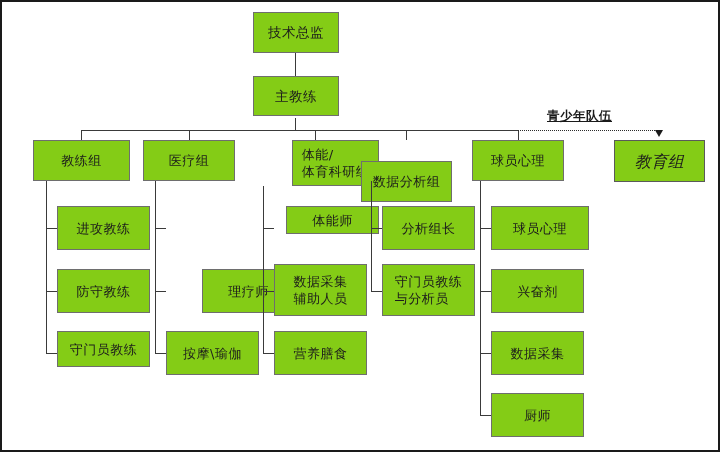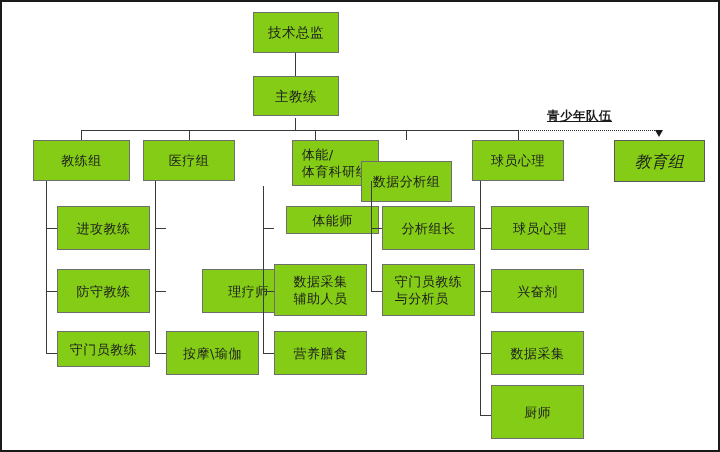--- a/index.html
+++ b/index.html
@@ -129,15 +129,15 @@
 
   <div class="node" style="left:470px; top:138px; width:92px; height:41px;">球员心理</div>
   <div class="line v" style="left:478px; top:179px; height:235px;"></div>
   <div class="line h" style="left:478px; top:226px; width:11px;"></div>
   <div class="line h" style="left:478px; top:289px; width:11px;"></div>
   <div class="line h" style="left:478px; top:351px; width:11px;"></div>
   <div class="line h" style="left:478px; top:413px; width:11px;"></div>
   <div class="node" style="left:489px; top:204px; width:98px; height:44px;">球员心理</div>
   <div class="node" style="left:489px; top:267px; width:93px; height:44px;">兴奋剂</div>
   <div class="node" style="left:489px; top:329px; width:93px; height:44px;">数据采集</div>
-  <div class="node" style="left:489px; top:383px; width:93px; height:54px;">厨师</div>
+  <div class="node" style="left:489px; top:391px; width:93px; height:44px;">厨师</div>
 
 </div>
 
 </body></html>

